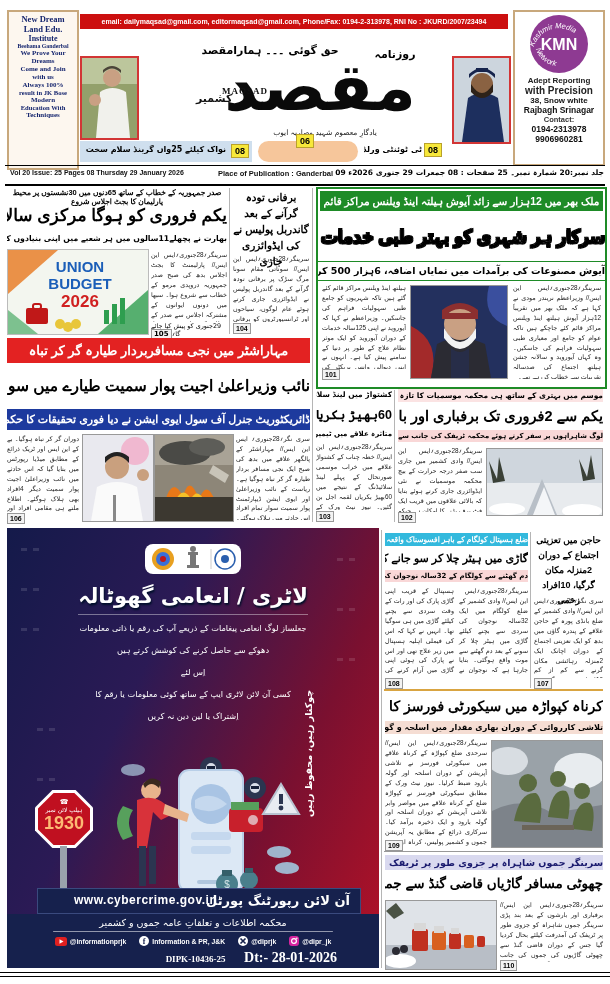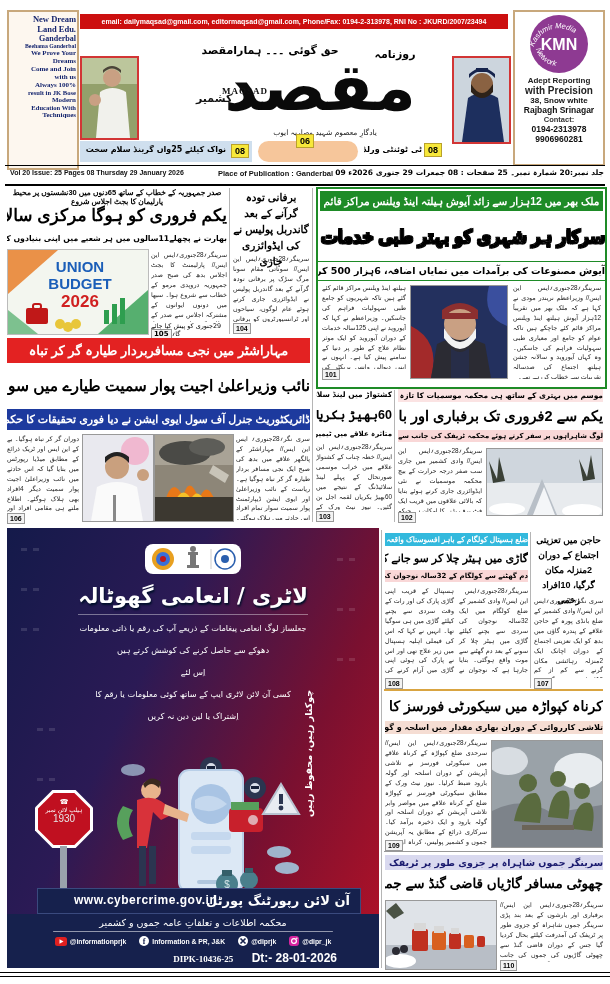--- a/index.html
+++ b/index.html
@@ -18,38 +18,38 @@
   .pref{font-weight:bold;font-size:7px;color:#000;background:#f3f3f3;border:1px solid #999;
         padding:0 2px;line-height:9px;}
   .vline{position:absolute;width:1px;background:#b5b5b5;}
   .hline{position:absolute;height:1px;background:#888;}
   .photo{position:absolute;border:2px solid #d23535;overflow:hidden;background:#ccc;}
   .outline-hl{color:#fff;-webkit-text-stroke:1.1px #000;
         text-shadow:-1px -1px 0 #000,1px -1px 0 #000,-1px 1px 0 #000,1px 1px 0 #000;}
   .cmyk span{font-size:6px;font-weight:bold;}
   .sm-label{color:#fff;font-weight:bold;font-size:6.8px;}
   .ad-line{color:#fff;font-size:8.2px;text-align:center;direction:rtl;font-family:"DejaVu Sans",sans-serif;}
-  .serifnavy{font-family:"Liberation Serif",serif;color:#15256e;font-weight:bold;text-align:right;}
+  .serifnavy{font-family:"Liberation Serif",serif;color:#15256e;font-weight:bold;text-align:center;}
 </style>
 </head>
 <body>
 
 <div id="page">
 
   <div class="abs cmyk" style="left:8px;top:1px">
     <span style="color:#e0218a">C</span><span style="color:#e0218a">M</span><span style="color:#d8c500">Y</span><span style="color:#000">K</span>
   </div>
   <div class="abs cmyk" style="left:584px;top:977px">
     
   </div>
 
   <div class="abs" style="left:7px;top:10px;width:66px;height:152px;background:#fdf7ef;border:2px solid #c8a87c;padding:2px 1px;">
     <div class="serifnavy" style="font-size:8.5px">New Dream</div>
     <div class="serifnavy" style="font-size:8.5px">Land Edu.</div>
-    <div class="serifnavy" style="font-size:8px">Ganderbal</div>
+    <div class="serifnavy" style="font-size:8px">Institute</div>
     <div class="serifnavy" style="font-size:5.8px">Beehama Ganderbal</div>
     <div class="serifnavy" style="font-size:7px">We Prove Your</div>
     <div class="serifnavy" style="font-size:7px">Dreams</div>
     <div class="serifnavy" style="font-size:7px">Come  and Join</div>
     <div class="serifnavy" style="font-size:7px">with us</div>
     <div class="serifnavy" style="font-size:7px">Always 100%</div>
     <div class="serifnavy" style="font-size:6.6px">result in JK Bose</div>
     <div class="serifnavy" style="font-size:7px">Modern</div>
     <div class="serifnavy" style="font-size:6.6px">Education With</div>
     <div class="serifnavy" style="font-size:7px">Techniques</div>
@@ -340,21 +340,21 @@
       <ellipse cx="30" cy="14" rx="12" ry="6" fill="#9fb4cc" opacity="0.8"></ellipse>
       <path d="M20,50 Q8,66 20,84 L30,80 Q22,66 30,54 Z" fill="#57a05c"></path>
     </svg>
 
     <div class="abs" style="left:28px;top:262px;width:58px;height:58px;background:#fff;
          clip-path:polygon(30% 0,70% 0,100% 30%,100% 70%,70% 100%,30% 100%,0 70%,0 30%);">
       <div style="position:absolute;left:3px;top:3px;width:52px;height:52px;background:#c01020;
            clip-path:polygon(30% 0,70% 0,100% 30%,100% 70%,70% 100%,30% 100%,0 70%,0 30%);text-align:center;">
         <div style="color:#fff;font-size:7px;margin-top:5px">☎</div>
         <div class="u" style="color:#fff;font-size:6px">ہیلپ لائن نمبر</div>
-        <div style="color:#e5e5e5;font-size:10px;font-weight:normal">1930</div>
+        <div style="color:#fdba74;font-size:18px;font-weight:bold">1930</div>
       </div>
     </div>
     <div class="abs" style="left:53px;top:318px;width:7px;height:70px;background:#9aa2ac;"></div>
 
     <div class="abs u b" style="left:296px;top:282px;width:120px;font-size:9.5px;color:#fff;
          transform:rotate(-90deg);transform-origin:left top;white-space:nowrap">چوکنار رہیں، محفوظ رہیں</div>
 
     <div class="abs" style="left:30px;top:360px;width:322px;height:24px;background:#16214d;border:1px solid #3a4a7e;">
       <span class="abs" style="left:36px;top:4px;color:#fff;font-size:12px;font-weight:bold;letter-spacing:0.5px">www.cybercrime.gov.in</span>
       <span class="abs u b" style="right:10px;top:4px;color:#fff;font-size:13px">آن لائن رپورٹنگ پورٹل</span>
@@ -389,21 +389,21 @@
           <svg width="10" height="10" viewBox="0 0 10 10">
               <rect width="10" height="10" rx="3" fill="#d6249f"></rect>
               <circle cx="5" cy="5" r="2.4" fill="none" stroke="#fff" stroke-width="1.2"></circle>
               <circle cx="7.8" cy="2.2" r="0.8" fill="#fff"></circle>
             </svg>
           <span class="sm-label">@dipr_jk</span>
         </span>
       </div>
       <div style="text-align:right;padding-right:42px;margin-top:2px">
         <span style="color:#fff;font-size:9px;font-weight:bold;font-family:'Liberation Serif',serif">DIPK-10436-25</span>
-        <span style="color:#fff;font-size:12px;font-weight:bold;font-family:Liberation Sans, sans-serif;margin-left:14px">Dt:- 28-01-2026</span>
+        <span style="color:#fff;font-size:14px;font-weight:bold;font-family:Liberation Serif, serif;margin-left:14px">Dt:- 28-01-2026</span>
       </div>
     </div>
   </div>
 
   <div class="abs bar" style="left:385px;top:533px;width:143px;height:13px;line-height:13px;background:#33b9dd;font-size:7.5px">ضلع ہسپتال کولگام کے باہر افسوسناک واقعہ پیش آیا</div>
   <div class="abs hl" style="left:385px;top:548px;width:143px;font-size:11px;line-height:20px">گاڑی میں ہیٹر چلا کر سو جانے کی غلطی جان لیوا ثابت</div>
   <div class="abs u b" style="left:385px;top:570px;width:143px;height:12px;line-height:12px;background:#f9d7d7;font-size:7px;text-align:center;white-space:nowrap;overflow:hidden">دم گھٹنے سے کولگام کے 32سالہ نوجوان کی موت کا واقعہ</div>
   <div class="abs bt" style="left:385px;top:586px;width:143px;height:92px;column-count:2;column-gap:5px;">سرینگر؍28جنوری؍ایس این ایس// وادی کشمیر کے ضلع کولگام میں ایک 32سالہ نوجوان کی سردی سے بچنے کیلئے گاڑی میں ہیٹر چلا کر سونے کے بعد دم گھٹنے سے موت واقع ہوگئی۔ بتایا جارہا ہے کہ نوجوان نے ہسپتال کے قریب اپنی گاڑی پارک کی اور رات کے وقت سردی سے بچنے کیلئے گاڑی میں ہی سوگیا تھا۔ انہیں نے کہا کہ اس کی فیملی اہلیہ ہسپتال میں زیر علاج تھی اور اس نے پارک کی ہوئی اپنی گاڑی میں آرام کرنے کی غلطی کی اور ہیٹر مسلسل چلنے سے دم گھٹنے سے فوت؍</div>
   <span class="abs pref" style="left:385px;top:678px">108</span>
 

